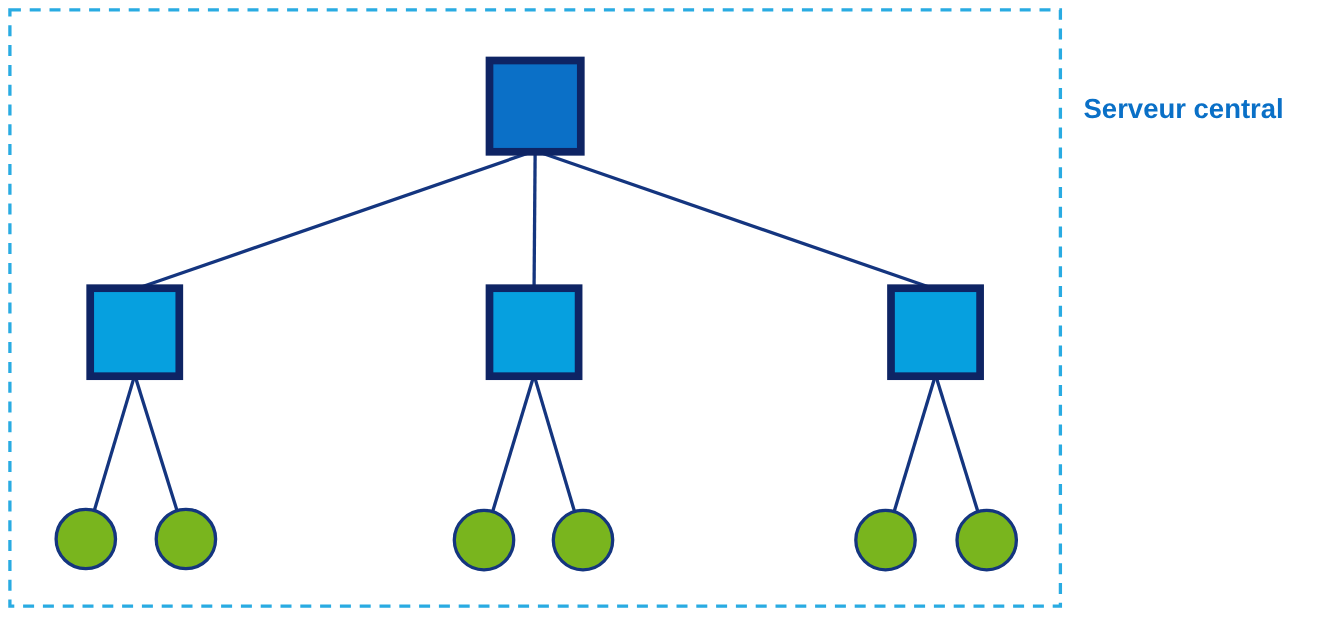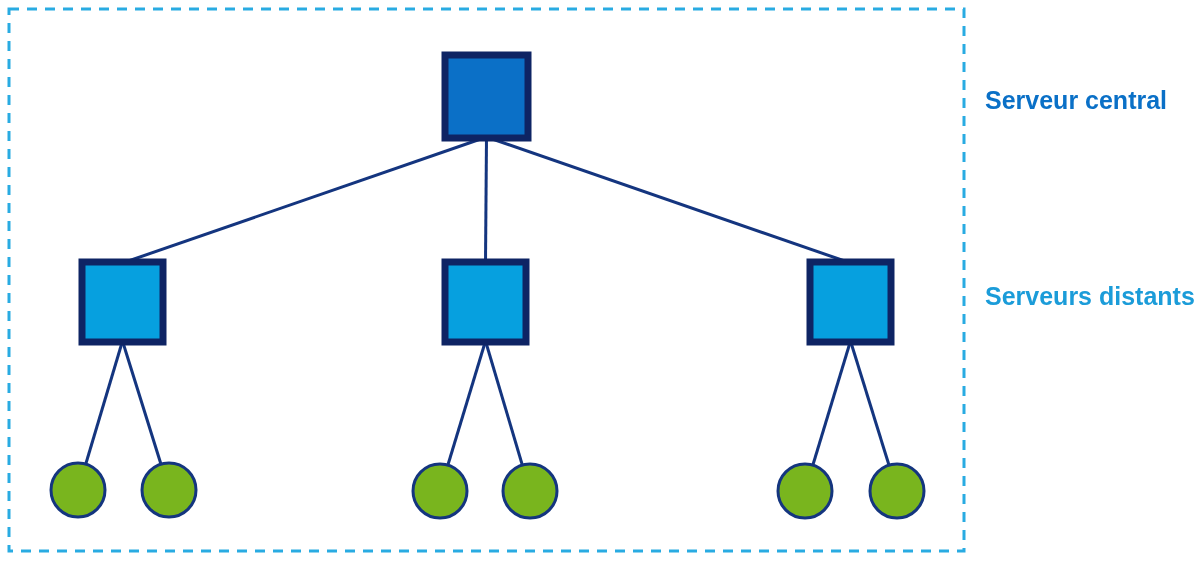--- a/index.html
+++ b/index.html
@@ -58,15 +58,14 @@
       <circle cx="78" cy="490" r="27" fill="#79B51E" stroke="#14357F" stroke-width="3"></circle>
       <circle cx="169" cy="490" r="27" fill="#79B51E" stroke="#14357F" stroke-width="3"></circle>
       <circle cx="440" cy="491" r="27" fill="#79B51E" stroke="#14357F" stroke-width="3"></circle>
       <circle cx="530" cy="491" r="27" fill="#79B51E" stroke="#14357F" stroke-width="3"></circle>
       <circle cx="805" cy="491" r="27" fill="#79B51E" stroke="#14357F" stroke-width="3"></circle>
       <circle cx="897" cy="491" r="27" fill="#79B51E" stroke="#14357F" stroke-width="3"></circle>
     </svg>
 
   <div class="tier-label label-central" style="color: rgb(10, 112, 199);">Serveur central</div>
 
-  <div class="tier-label label-remote" style="color: rgb(27, 156, 217);">Serveurs distants</div>
 
 </div>
 
 </body></html>

